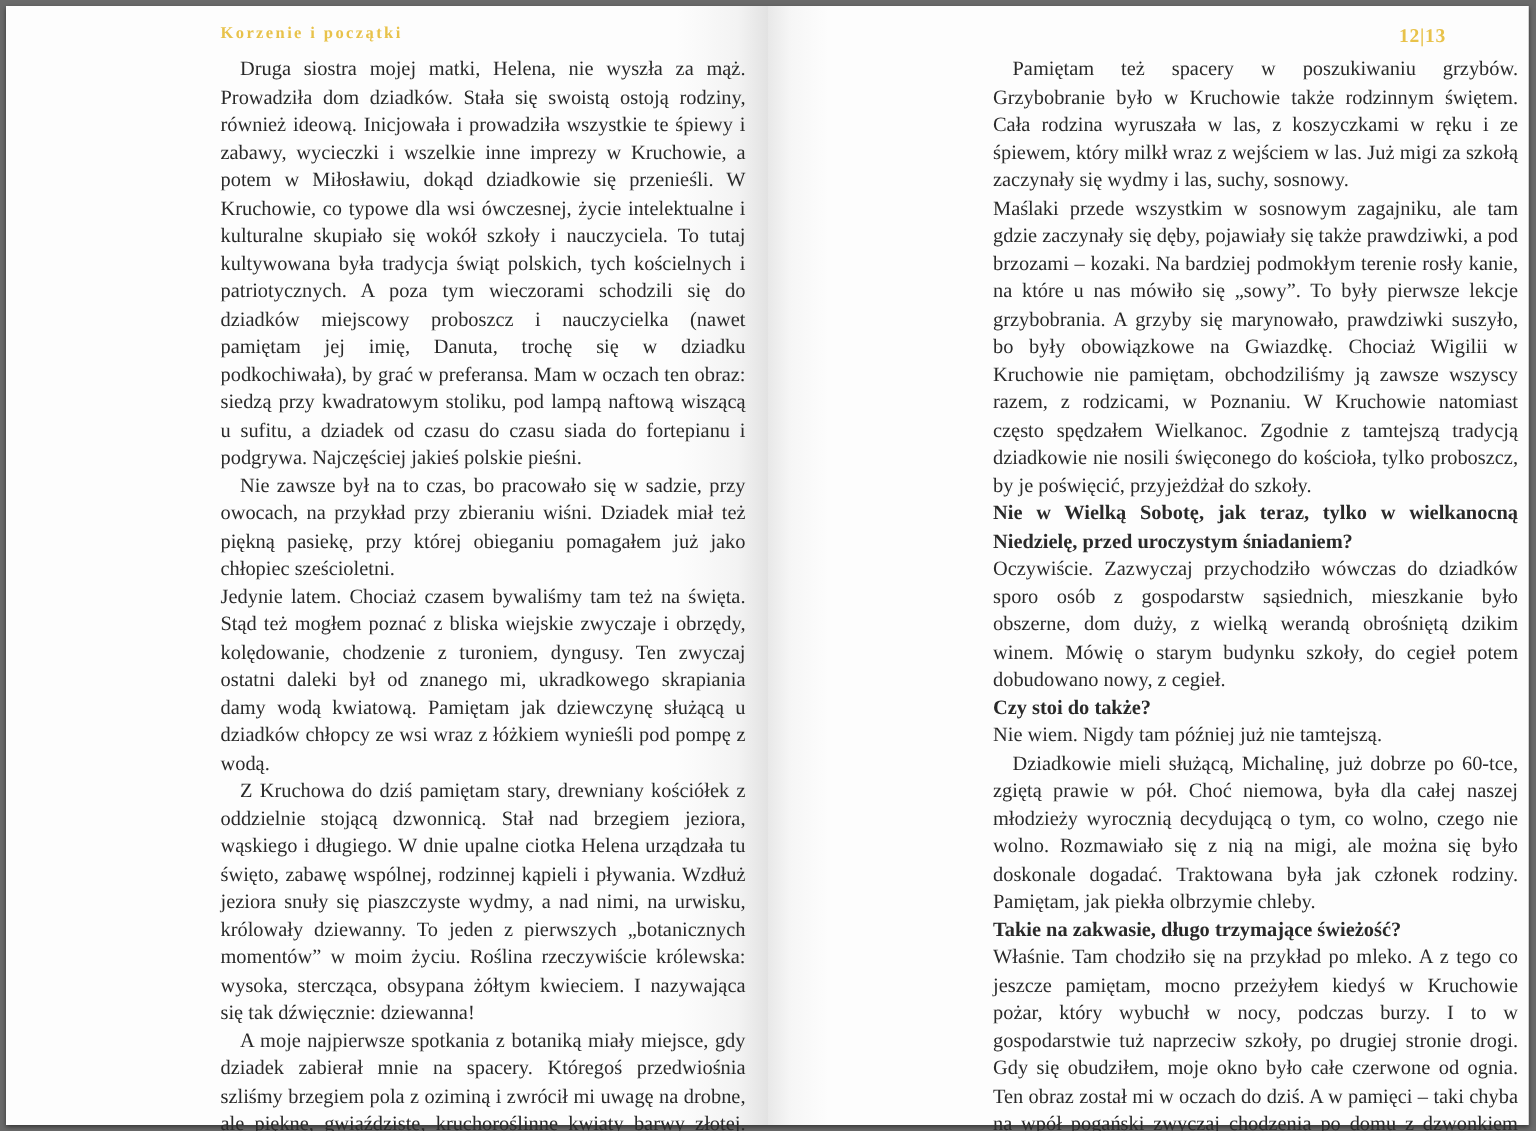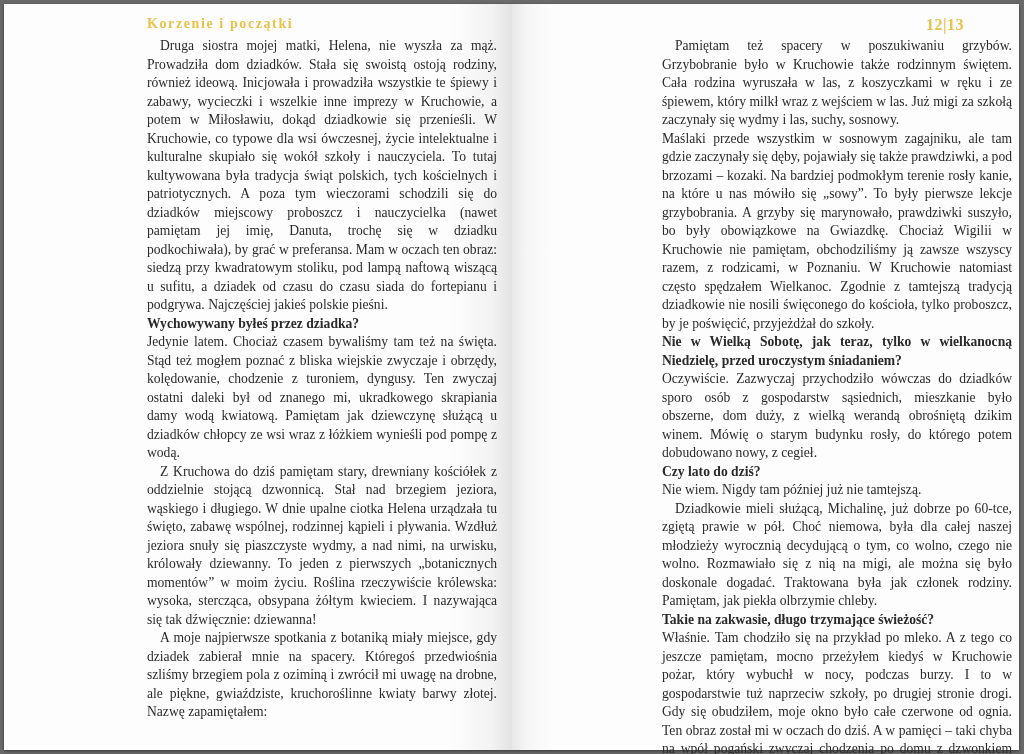--- a/index.html
+++ b/index.html
@@ -18,58 +18,58 @@
   .page {
     position: absolute; top: 0; height: 746px;
     background: #fdfdfd;
   }
   .page.left { left: 0; width: 508px;
     background: linear-gradient(to right, #fdfdfd 0%, #fdfdfd 88%, #f3f3f3 96%, #e2e2e2 100%); }
   .page.right { left: 508px; width: 507px;
     background: linear-gradient(to right, #e8e8e8 0%, #f6f6f6 3%, #fdfdfd 8%, #fdfdfd 100%); }
   .running-head {
     position: absolute; top: 12px;
-    font-size: 14px; font-weight: bold; letter-spacing: 1.6px;
+    font-size: 11px; font-weight: bold; letter-spacing: 1.6px;
     color: #e8c24a;
   }
   .left .running-head { left: 143px; }
-  .right .running-head { right: 55px; letter-spacing: 0.5px; font-size: 16px; margin-left: 24px; }
+  .right .running-head { right: 55px; letter-spacing: 0.5px; font-size: 13px; margin-left: 24px; }
   .text {
     position: absolute; top: 33px;
     font-size: 13.6px; line-height: 18.5px;
     text-align: justify;
   }
   .left .text { left: 143px; width: 350px; }
   .right .text { left: 150px; width: 350px; top: 33px; }
   .text p { margin: 0; }
   .text p.indent { text-indent: 13px; }
   .text p.q { font-weight: bold; }
 </style>
 </head>
 <body>
 
 <div class="spread">
   <div class="page left">
     <div class="running-head">Korzenie i początki</div>
     <div class="text">
       <p class="indent">Druga siostra mojej matki, Helena, nie wyszła za mąż. Prowadziła dom dziadków. Stała się swoistą ostoją rodziny, również ideową. Inicjowała i prowadziła wszystkie te śpiewy i zabawy, wycieczki i wszelkie inne imprezy w Kruchowie, a potem w Miłosławiu, dokąd dziadkowie się przenieśli. W Kruchowie, co typowe dla wsi ówczesnej, życie intelektualne i kulturalne skupiało się wokół szkoły i nauczyciela. To tutaj kultywowana była tradycja świąt polskich, tych kościelnych i patriotycznych. A poza tym wieczorami schodzili się do dziadków miejscowy proboszcz i nauczycielka (nawet pamiętam jej imię, Danuta, trochę się w dziadku podkochiwała), by grać w preferansa. Mam w oczach ten obraz: siedzą przy kwadratowym stoliku, pod lampą naftową wiszącą u sufitu, a dziadek od czasu do czasu siada do fortepianu i podgrywa. Najczęściej jakieś polskie pieśni.</p>
-      <p class="q">Wychowywany byłeś przez dziadka?</p>
+      <p class="indent">Nie zawsze był na to czas, bo pracowało się w sadzie, przy owocach, na przykład przy zbieraniu wiśni. Dziadek miał też piękną pasiekę, przy której obieganiu pomagałem już jako chłopiec sześcioletni.</p>
       <p>Jedynie latem. Chociaż czasem bywaliśmy tam też na święta. Stąd też mogłem poznać z bliska wiejskie zwyczaje i obrzędy, kolędowanie, chodzenie z turoniem, dyngusy. Ten zwyczaj ostatni daleki był od znanego mi, ukradkowego skrapiania damy wodą kwiatową. Pamiętam jak dziewczynę służącą u dziadków chłopcy ze wsi wraz z łóżkiem wynieśli pod pompę z wodą.</p>
       <p class="indent">Z Kruchowa do dziś pamiętam stary, drewniany kościółek z oddzielnie stojącą dzwonnicą. Stał nad brzegiem jeziora, wąskiego i długiego. W dnie upalne ciotka Helena urządzała tu święto, zabawę wspólnej, rodzinnej kąpieli i pływania. Wzdłuż jeziora snuły się piaszczyste wydmy, a nad nimi, na urwisku, królowały dziewanny. To jeden z pierwszych „botanicznych momentów” w moim życiu. Roślina rzeczywiście królewska: wysoka, stercząca, obsypana żółtym kwieciem. I nazywająca się tak dźwięcznie: dziewanna!</p>
       <p class="indent"><span>A moje najpierwsze spotkania z botaniką miały miejsce, gdy dziadek zabierał mnie na spacery. Któregoś przedwiośnia szliśmy brzegiem pola z oziminą i zwrócił mi uwagę na drobne, ale piękne, gwiaździste, kruchoroślinne kwiaty barwy złotej. Nazwę zapamiętałem: </span></p>
     </div>
   </div>
 
   <div class="page right">
     <div class="running-head">12|13</div>
     <div class="text">
       <p class="indent">Pamiętam też spacery w poszukiwaniu grzybów. Grzybobranie było w Kruchowie także rodzinnym świętem. Cała rodzina wyruszała w las, z koszyczkami w ręku i ze śpiewem, który milkł wraz z wejściem w las. Już migi za szkołą zaczynały się wydmy i las, suchy, sosnowy.</p>
       <p>Maślaki przede wszystkim w sosnowym zagajniku, ale tam gdzie zaczynały się dęby, pojawiały się także prawdziwki, a pod brzozami – kozaki. Na bardziej podmokłym terenie rosły kanie, na które u nas mówiło się „sowy”. To były pierwsze lekcje grzybobrania. A grzyby się marynowało, prawdziwki suszyło, bo były obowiązkowe na Gwiazdkę. Chociaż Wigilii w Kruchowie nie pamiętam, obchodziliśmy ją zawsze wszyscy razem, z rodzicami, w Poznaniu. W Kruchowie natomiast często spędzałem Wielkanoc. Zgodnie z tamtejszą tradycją dziadkowie nie nosili święconego do kościoła, tylko proboszcz, by je poświęcić, przyjeżdżał do szkoły.</p>
       <p class="q">Nie w Wielką Sobotę, jak teraz, tylko w wielkanocną Niedzielę, przed uroczystym śniadaniem?</p>
-      <p>Oczywiście. Zazwyczaj przychodziło wówczas do dziadków sporo osób z gospodarstw sąsiednich, mieszkanie było obszerne, dom duży, z wielką werandą obrośniętą dzikim winem. Mówię o starym budynku rosły, do którego potem dobudowano nowy, z cegieł.</p>
-      <p class="q">Czy lato do dziś?</p>
+      <p>Oczywiście. Zazwyczaj przychodziło wówczas do dziadków sporo osób z gospodarstw sąsiednich, mieszkanie było obszerne, dom duży, z wielką werandą obrośniętą dzikim winem. Mówię o starym budynku szkoły, do cegieł potem dobudowano nowy, z cegieł.</p>
+      <p class="q">Czy stoi do także?</p>
       <p>Nie wiem. Nigdy tam później już nie tamtejszą.</p>
       <p class="indent">Dziadkowie mieli służącą, Michalinę, już dobrze po 60-tce, zgiętą prawie w pół. Choć niemowa, była dla całej naszej młodzieży wyrocznią decydującą o tym, co wolno, czego nie wolno. Rozmawiało się z nią na migi, ale można się było doskonale dogadać. Traktowana była jak członek rodziny. Pamiętam, jak piekła olbrzymie chleby.</p>
       <p class="q">Takie na zakwasie, długo trzymające świeżość?</p>
       <p>Właśnie. Tam chodziło się na przykład po mleko. A z tego co jeszcze pamiętam, mocno przeżyłem kiedyś w Kruchowie pożar, który wybuchł w nocy, podczas burzy. I to w gospodarstwie tuż naprzeciw szkoły, po drugiej stronie drogi. Gdy się obudziłem, moje okno było całe czerwone od ognia. Ten obraz został mi w oczach do dziś. A w pamięci – taki chyba na wpół pogański zwyczaj chodzenia po domu z dzwonkiem loretańskim, by odpędzić złe moce.</p>
     </div>
   </div>
 </div>
 
 </body></html>

